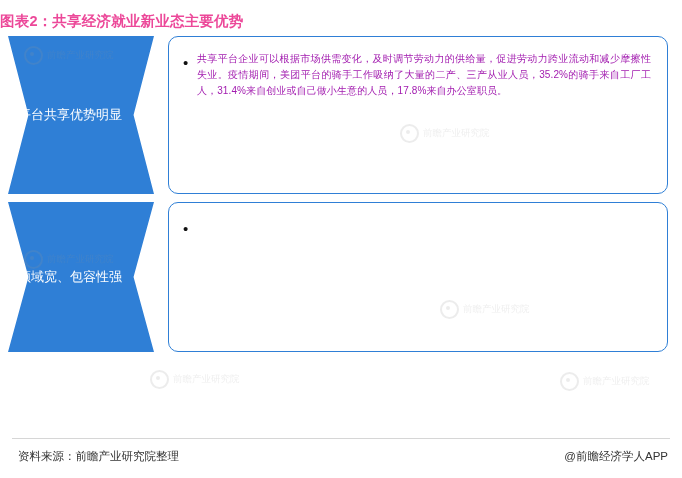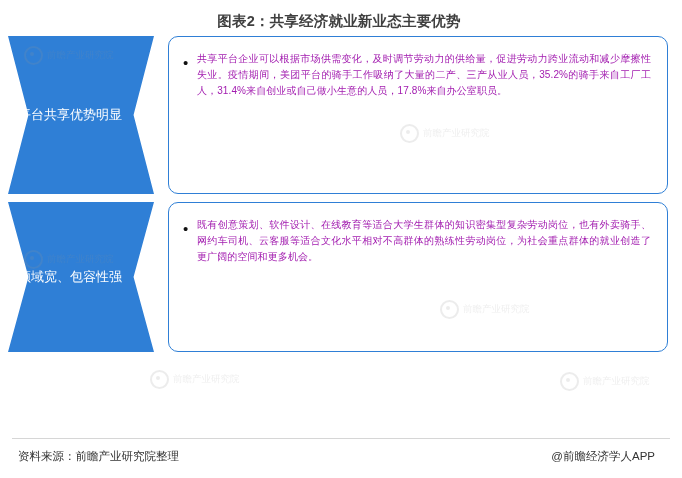--- a/index.html
+++ b/index.html
@@ -19,24 +19,23 @@
     position: relative;
     width: 682px;
     height: 478px;
     box-sizing: border-box;
   }
   .title {
     position: absolute;
     top: 12px;
     left: 0;
     width: 678px;
-    text-align: center;
     font-size: 14.5px;
     font-weight: bold;
-    color: #404040;
+    color: #ec4899;
     letter-spacing: 0.2px;
   }
   .rows {
     position: absolute;
     top: 36px;
     left: 0;
     width: 682px;
   }
   .row {
     position: relative;
@@ -120,21 +119,21 @@
   }
   .footer-left {
     position: absolute;
     left: 18px;
     top: 11px;
     font-size: 11.5px;
     color: #333333;
   }
   .footer-right {
     position: absolute;
-    right: 27px;
+    right: 14px;
     top: 11px;
     font-size: 11.5px;
     color: #333333;
     margin-left: 41px;
   }
   
   .wm {
     position: absolute;
     color: rgba(150, 150, 150, 0.16);
     font-size: 12px;
@@ -193,21 +192,20 @@
         <div class="content-text">共享平台企业可以根据市场供需变化，及时调节劳动力的供给量，促进劳动力跨业流动和减少摩擦性失业。疫情期间，美团平台的骑手工作吸纳了大量的二产、三产从业人员，35.2%的骑手来自工厂工人，31.4%来自创业或自己做小生意的人员，17.8%来自办公室职员。</div>
       </div>
     </div>
 
     <div class="row row2">
       <div class="chevron chevron-row2">
         <div class="chevron-label">领域宽、包容性强</div>
       </div>
       <div class="content-box">
         <div class="bullet">•</div>
-        <div class="content-text">既有创意策划、软件设计、在线教育等适合大学生群体的知识密集型复杂劳动岗位，也有外卖骑手、网约车司机、云客服等适合文化水平相对不高群体的熟练性劳动岗位，为社会重点群体的就业创造了更广阔的空间和更多机会。</div>
       </div>
     </div>
 
   </div>
 
   <div class="wm wm1"><span class="wm-ring"></span><span class="wm-text">前瞻产业研究院</span></div>
   <div class="wm wm2"><span class="wm-ring"></span><span class="wm-text">前瞻产业研究院</span></div>
   <div class="wm wm3"><span class="wm-ring"></span><span class="wm-text">前瞻产业研究院</span></div>
   <div class="wm wm4"><span class="wm-ring"></span><span class="wm-text">前瞻产业研究院</span></div>
   <div class="wm wm5"><span class="wm-ring"></span><span class="wm-text">前瞻产业研究院</span></div>

